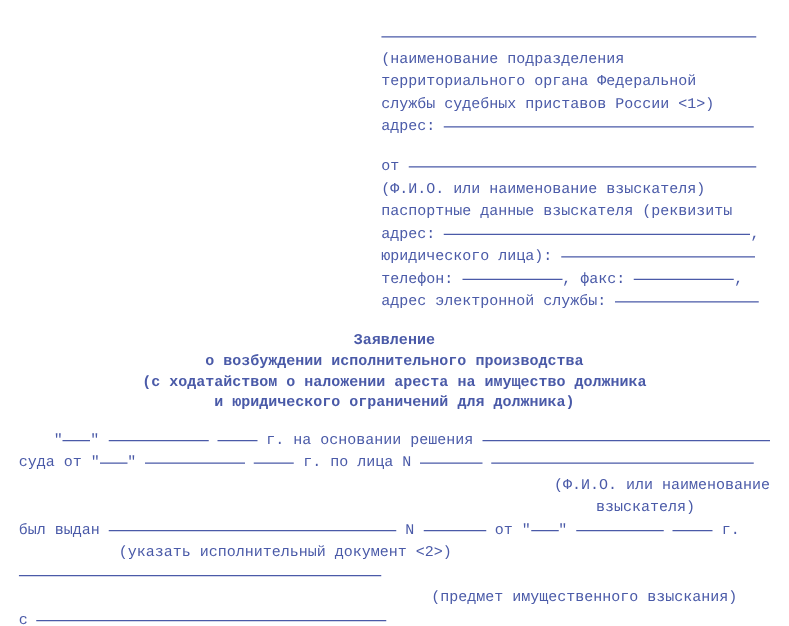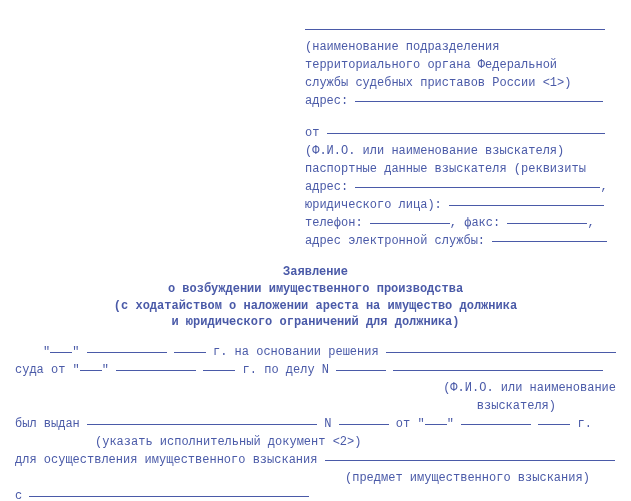--- a/index.html
+++ b/index.html
@@ -63,46 +63,46 @@
   <div class="caption">(Ф.И.О. или наименование взыскателя)</div>
   <div class="row">паспортные данные взыскателя (реквизиты</div>
   <div class="row"><span>адрес: </span><span class="fill-line" style="width:245px"></span><span>,</span></div>
   <div class="row"><span>юридического лица): </span><span class="fill-line" style="width:155px"></span></div>
   <div class="row"><span>телефон: </span><span class="fill-line" style="width:80px"></span><span>, факс: </span><span class="fill-line" style="width:80px"></span><span>,</span></div>
   <div class="row"><span>адрес электронной службы: </span><span class="fill-line" style="width:115px"></span></div>
 </div>
 
 <div class="title">
   <div>Заявление</div>
-  <div>о возбуждении имущественного производства</div>
+  <div>о возбуждении исполнительного производства</div>
   <div>(с ходатайством о наложении ареста на имущество должника</div>
   <div>и юридического ограничений для должника)</div>
 </div>
 
 <div class="content">
 
   <div class="row indent">
     <span>"</span><span class="fill-line" style="width:22px"></span><span>" </span><span class="fill-line" style="width:80px"></span> <span class="fill-line" style="width:32px"></span><span> г. на основании решения </span><span class="fill-line" style="width:257px"></span>
   </div>
 
   <div class="row">
-    <span>суда от "</span><span class="fill-line" style="width:22px"></span><span>" </span><span class="fill-line" style="width:80px"></span> <span class="fill-line" style="width:32px"></span><span> г. по делу N </span><span class="fill-line" style="width:50px"></span> <span class="fill-line" style="width:210px"></span>
+    <span>суда от "</span><span class="fill-line" style="width:22px"></span><span>" </span><span class="fill-line" style="width:80px"></span> <span class="fill-line" style="width:32px"></span><span> г. по лица N </span><span class="fill-line" style="width:50px"></span> <span class="fill-line" style="width:210px"></span>
   </div>
 
   <div class="right-caption">(Ф.И.О. или наименование</div>
   <div class="right-caption" style="margin-right:60px">взыскателя)</div>
 
   <div class="row">
     <span>был выдан </span><span class="fill-line" style="width:230px"></span><span> N </span><span class="fill-line" style="width:50px"></span><span> от "</span><span class="fill-line" style="width:22px"></span><span>" </span><span class="fill-line" style="width:70px"></span> <span class="fill-line" style="width:32px"></span><span> г.</span>
   </div>
 
   <div class="sub-caption" style="margin-left:80px">(указать исполнительный документ &lt;2&gt;)</div>
 
   <div class="row">
-    <span>для осуществления имущественного взыскания </span><span class="fill-line" style="width:290px"></span>
+    <span class="fill-line" style="width:290px"></span>
   </div>
 
   <div class="sub-caption" style="margin-left:330px">(предмет имущественного взыскания)</div>
 
   <div class="row">
     <span>с </span><span class="fill-line" style="width:280px"></span>
   </div>
 
 </div>
 

